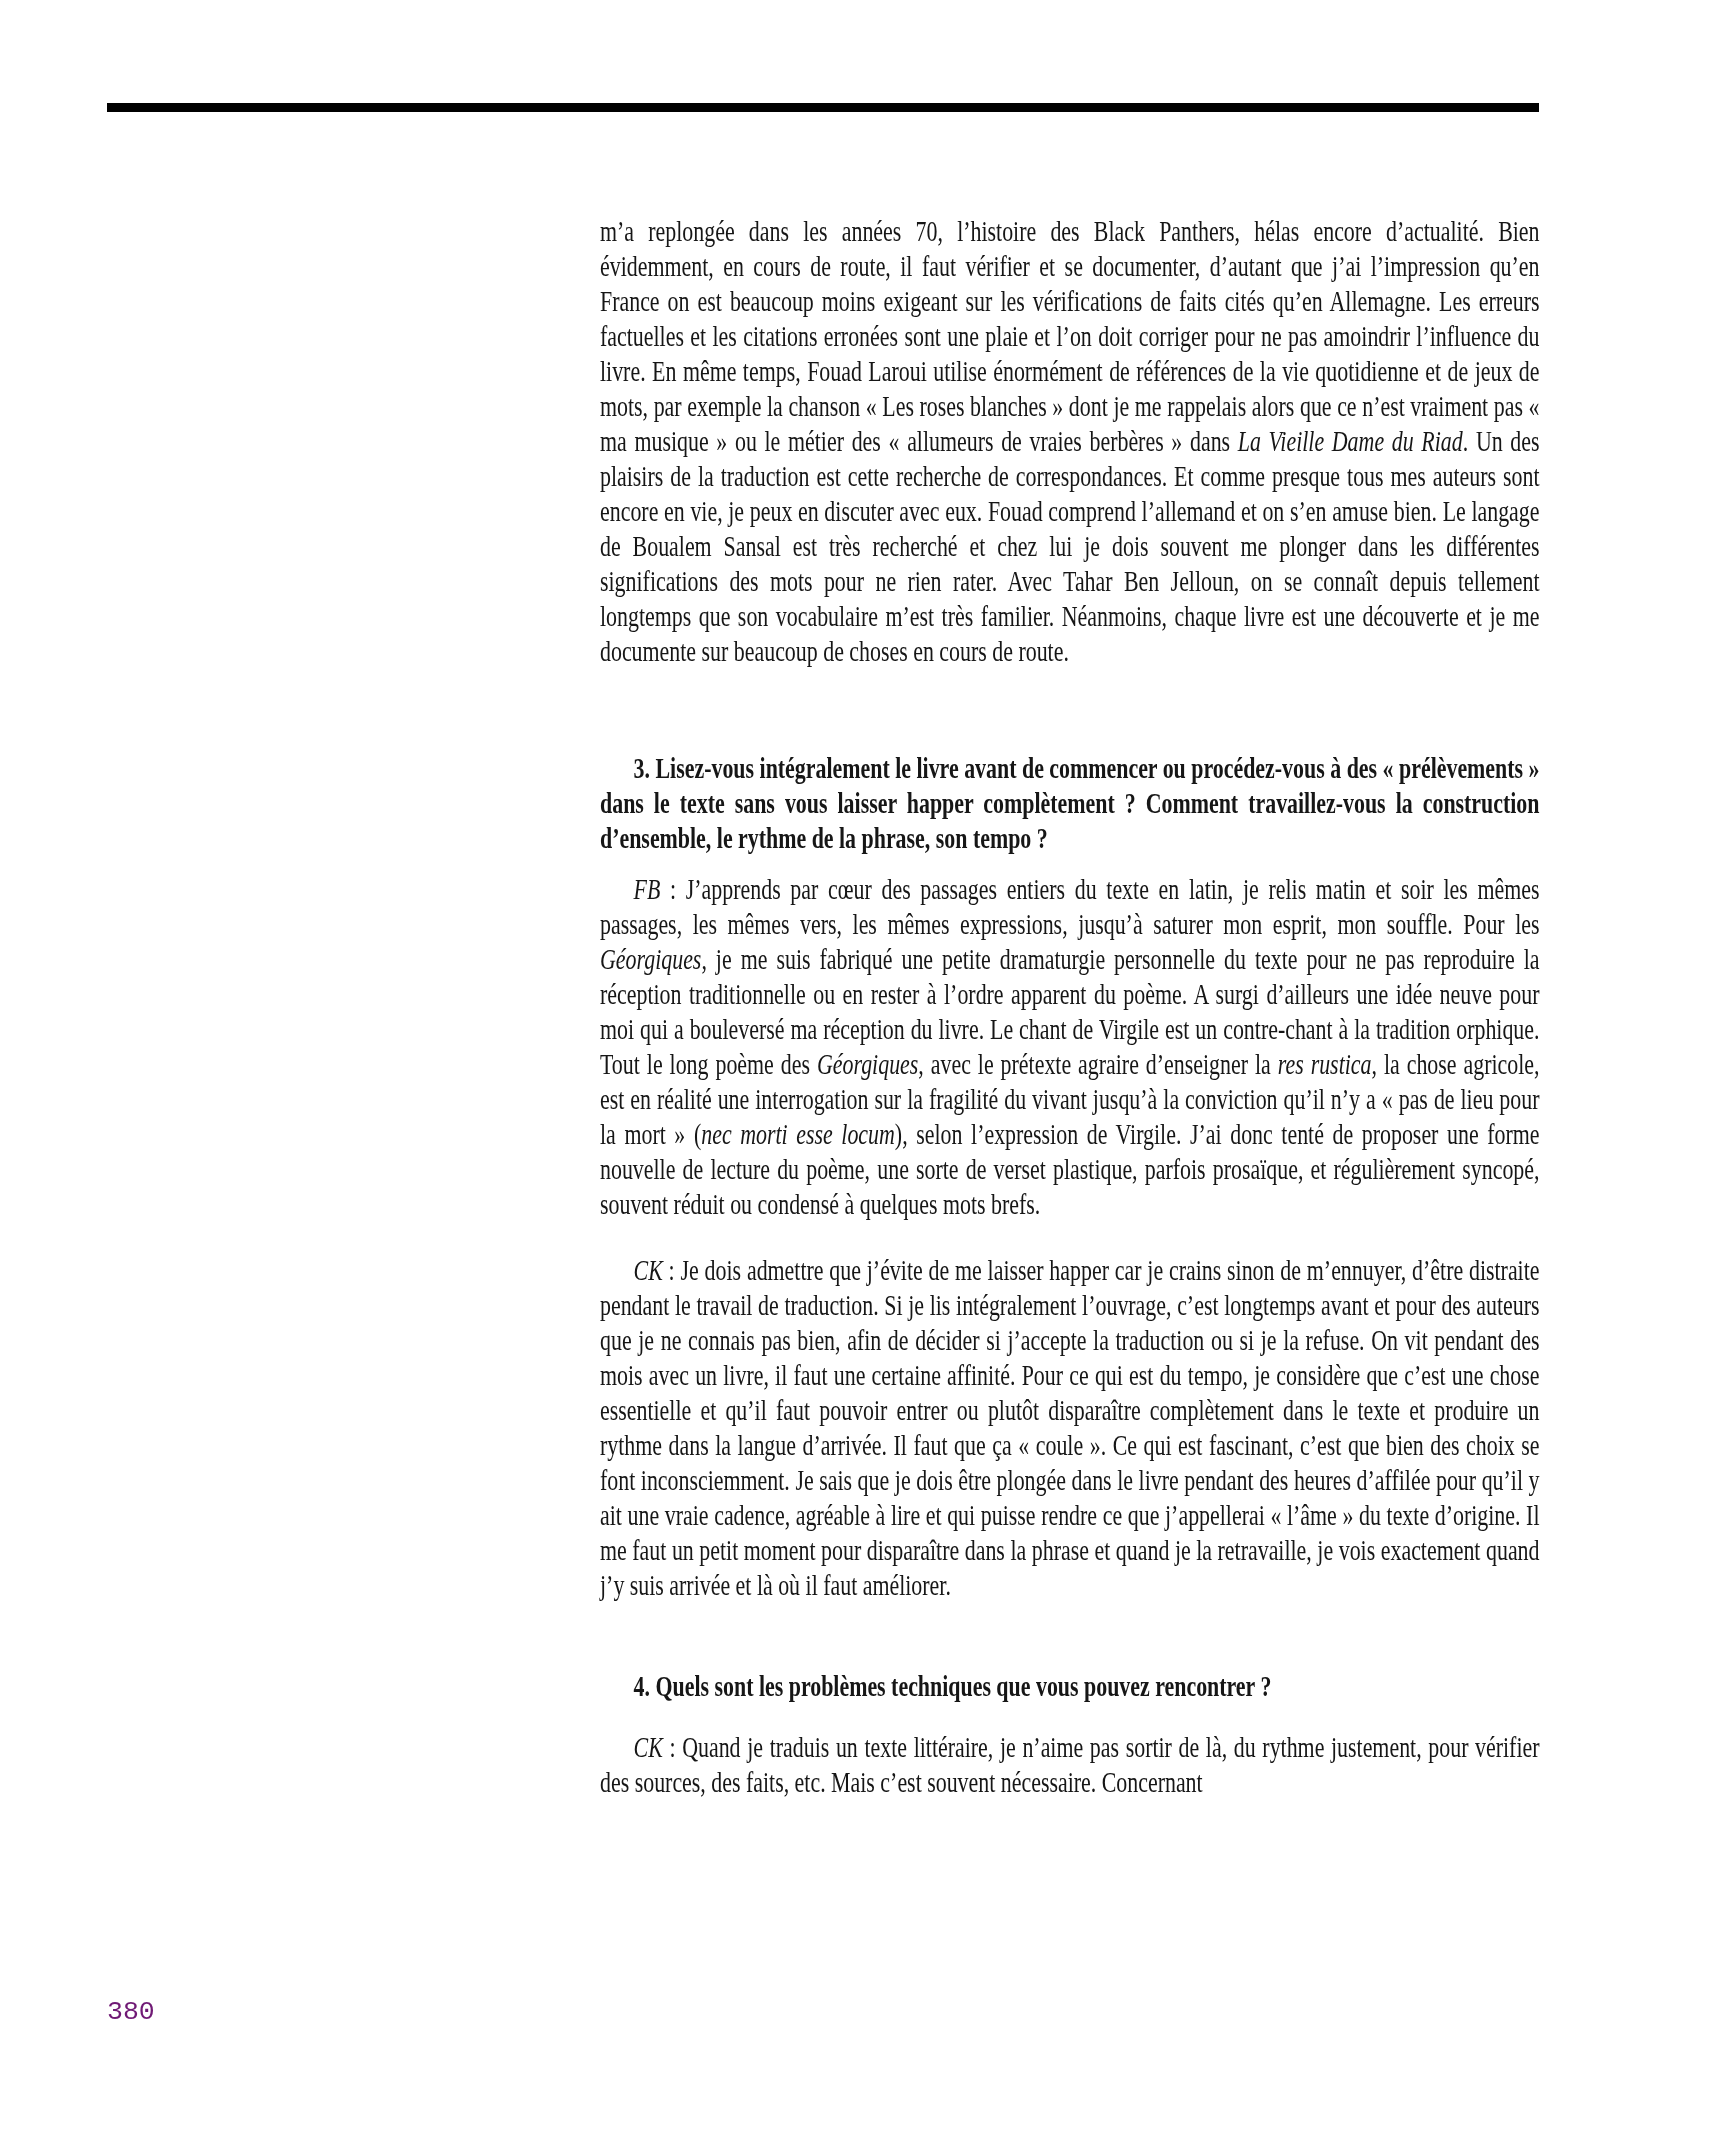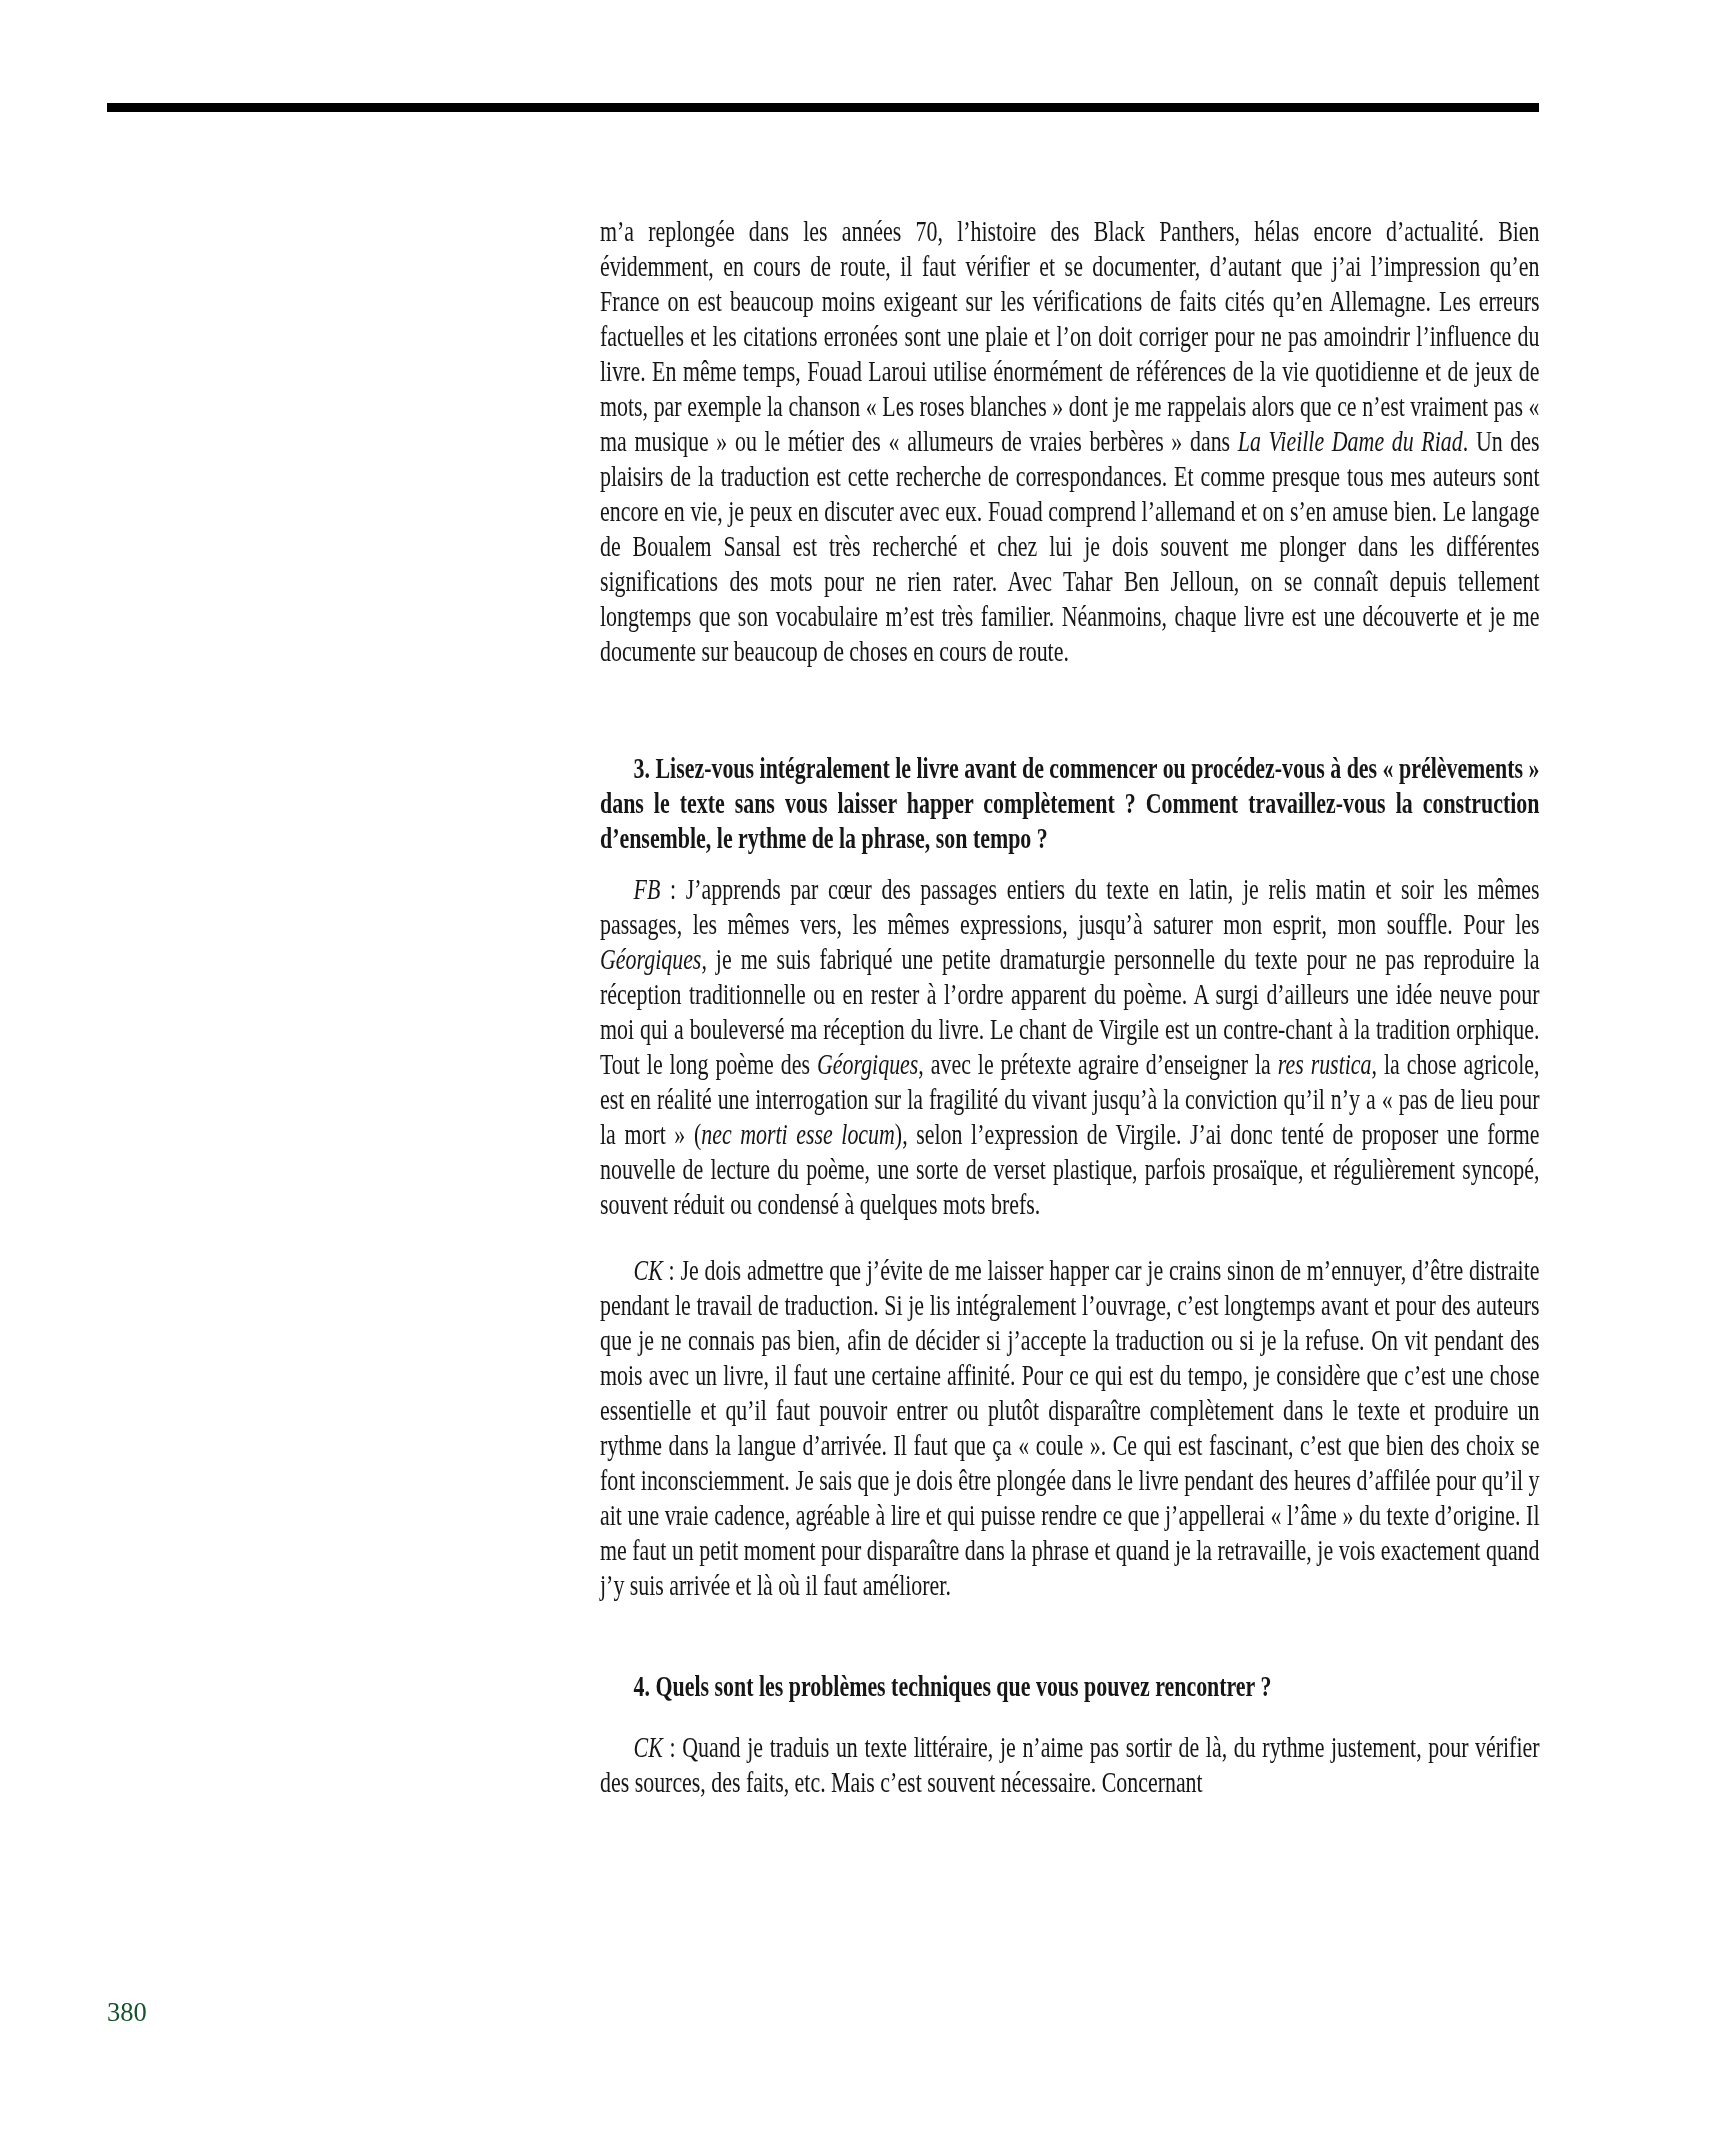--- a/index.html
+++ b/index.html
@@ -41,23 +41,23 @@
   .it { font-style: italic; }
   p[data-name="question-3"]   { margin-top: 82px; }
   p[data-name="answer-fb"]    { margin-top: 16.4px; }
   p[data-name="answer-ck"]    { margin-top: 31px; }
   p[data-name="question-4"]   { margin-top: 66px; }
   p[data-name="answer-ck-2"]  { margin-top: 25.6px; }
   .pagenum {
     position: absolute;
     left: 107px;
     top: 1997px;
-    font-family: Liberation Serif, serif;
+    font-family: Liberation Mono, monospace;
     font-size: 26.5px;
-    color: #14532d;
+    color: #701a75;
   }
 </style>
 </head>
 <body>
 
 <div class="page" data-name="book-page">
   <div class="rule" data-name="header-rule"></div>
   <div class="text-col" id="text-col" data-name="text-column">
       <p class="body" data-name="continuation-paragraph"><span data-name="text-run">m’a replongée dans les années 70, l’histoire des Black Panthers, hélas encore d’actualité. Bien évidemment, en cours de route, il faut vérifier et se documenter, d’autant que j’ai l’impression qu’en France on est beaucoup moins exigeant sur les vérifications de faits cités qu’en Allemagne. Les erreurs factuelles et les citations erronées sont une plaie et l’on doit corriger pour ne pas amoindrir l’influence du livre. En même temps, Fouad Laroui utilise énormément de références de la vie quotidienne et de jeux de mots, par exemple la chanson « Les roses blanches » dont je me rappelais alors que ce n’est vraiment pas « ma musique » ou le métier des « allumeurs de vraies berbères » dans </span><span class="it" data-name="italic-run">La Vieille Dame du Riad</span><span data-name="text-run">. Un des plaisirs de la traduction est cette recherche de correspondances. Et comme presque tous mes auteurs sont encore en vie, je peux en discuter avec eux. Fouad comprend l’allemand et on s’en amuse bien. Le langage de Boualem Sansal est très recherché et chez lui je dois souvent me plonger dans les différentes significations des mots pour ne rien rater. Avec Tahar Ben Jelloun, on se connaît depuis tellement longtemps que son vocabulaire m’est très familier. Néanmoins, chaque livre est une découverte et je me documente sur beaucoup de choses en cours de route.</span></p>
       <p class="question indent" data-name="question-3"><span data-name="text-run">3. Lisez-vous intégralement le livre avant de commencer ou procédez-vous à des « prélèvements » dans le texte sans vous laisser happer complètement ? Comment travaillez-vous la construction d’ensemble, le rythme de la phrase, son tempo ?</span></p>

